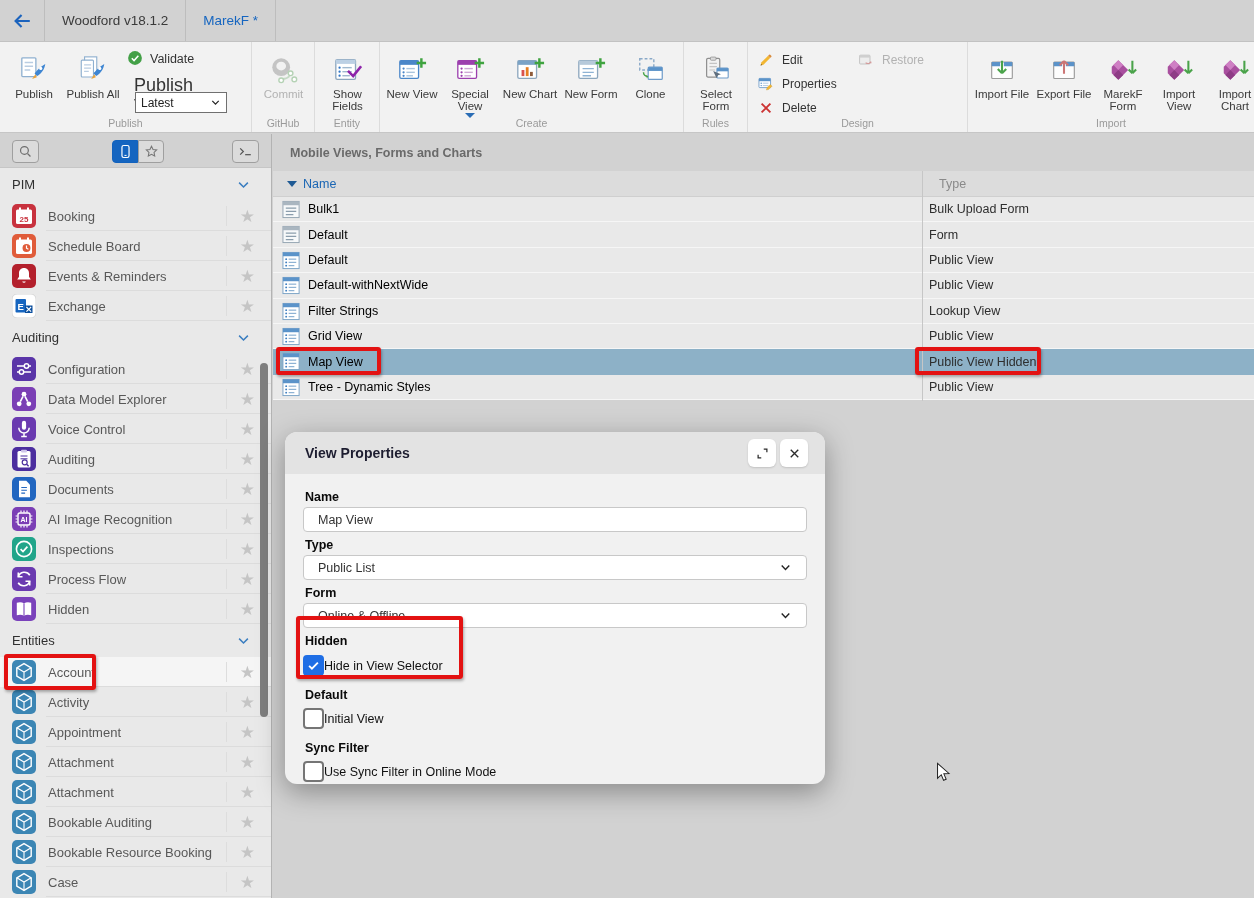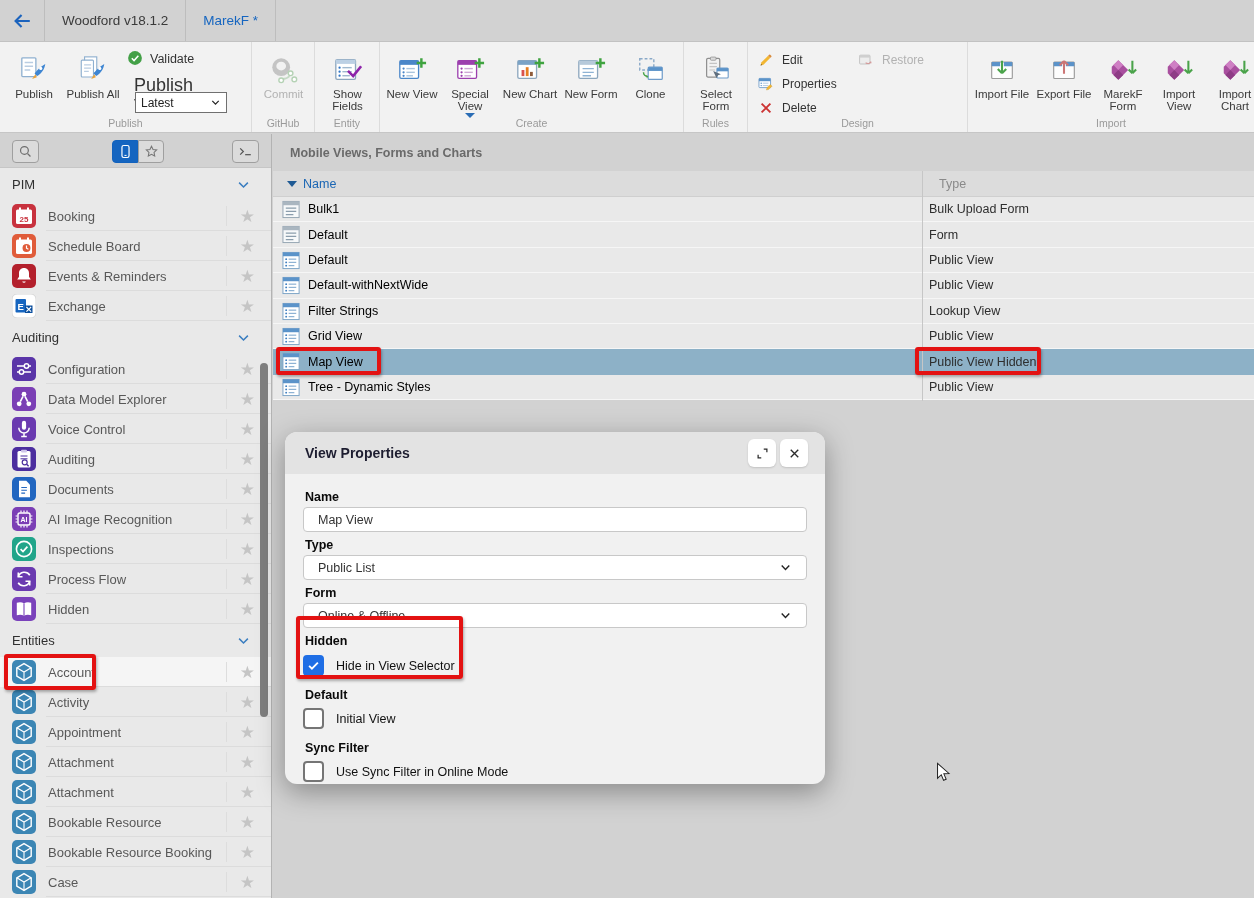--- a/index.html
+++ b/index.html
@@ -78,21 +78,21 @@
 .mb-close{right:17px}
 .mbody{position:relative;height:406px}
 .mlabel{position:absolute;left:20px;font-size:12.5px;font-weight:bold;color:#0a0a0a}
 .minput{position:absolute;left:18px;width:504px;height:25px;background:#fff;border:1px solid #c8c8c8;border-radius:4px;display:flex;align-items:center;padding:0 14px;font-size:12.5px;color:#333}
 .minput .chev{margin-left:auto;width:13px;height:13px}
 .cbrow{position:absolute;left:18px;display:flex;align-items:center}
 .cb{width:21px;height:21px;border-radius:4px;background:#fff;border:2px solid #757575;display:flex;align-items:center;justify-content:center}
 .cb.on{background:#1f6ee5;border-color:#1f6ee5}
 .cb .icon{width:15px;height:15px;display:none}
 .cb.on .icon{display:block}
-.cblabel{margin-left:12px;font-size:12.5px;color:#111}
+.cblabel{font-size:12.5px;color:#111}
 .mfoot-cancel{position:absolute;left:350px;top:365px;width:94px;height:27px;background:#e4e4e4;border-radius:4px;display:flex;align-items:center;justify-content:center;font-size:12px;font-weight:bold;color:#7d7d7d;letter-spacing:.6px}
 .mfoot-ok{position:absolute;left:452px;top:365px;width:70px;height:27px;background:#1a6fe8;border-radius:4px;display:flex;align-items:center;justify-content:center;font-size:12px;font-weight:bold;color:#fff;letter-spacing:.4px}
 
 
 .annot{position:absolute;border:4px solid var(--annot,#e31212);border-radius:3px;box-shadow:1px 2px 3px rgba(0,0,0,.3);z-index:40}
 .a-account{left:4px;top:654px;width:92px;height:36px}
 .a-mapview{left:276px;top:347px;width:105px;height:28px}
 .a-pvh{left:915px;top:347px;width:126px;height:28px}
 .a-hidden{left:296px;top:616px;width:167px;height:63px}
 .cursor{position:absolute;left:936px;top:762px;width:15px;height:22px;z-index:50}
@@ -683,21 +683,21 @@
       <span class="sstar">★</span>
     </div>
     <div class="sitem">
       <span class="sicon icon">
         <svg viewBox="0 0 24 24">
           <rect width="24" height="24" rx="5" fill="#3c86b4"></rect>
           <path d="M12 3.6l7.2 4.2v8.4L12 20.4l-7.2-4.2V7.8z" fill="none" stroke="#fff" stroke-width="1.4"></path>
           <path d="M4.8 7.8l7.2 4.2 7.2-4.2M12 12v8.4" stroke="#fff" stroke-width="1.1" fill="none"></path>
         </svg>
       </span>
-      <span class="slabel">Bookable Resource</span>
+      <span class="slabel">Bookable Auditing</span>
       <span class="sdiv"></span>
       <span class="sstar">★</span>
     </div>
     <div class="sitem">
       <span class="sicon icon">
         <svg viewBox="0 0 24 24">
           <rect width="24" height="24" rx="5" fill="#3c86b4"></rect>
           <path d="M12 3.6l7.2 4.2v8.4L12 20.4l-7.2-4.2V7.8z" fill="none" stroke="#fff" stroke-width="1.4"></path>
           <path d="M4.8 7.8l7.2 4.2 7.2-4.2M12 12v8.4" stroke="#fff" stroke-width="1.1" fill="none"></path>
         </svg>

